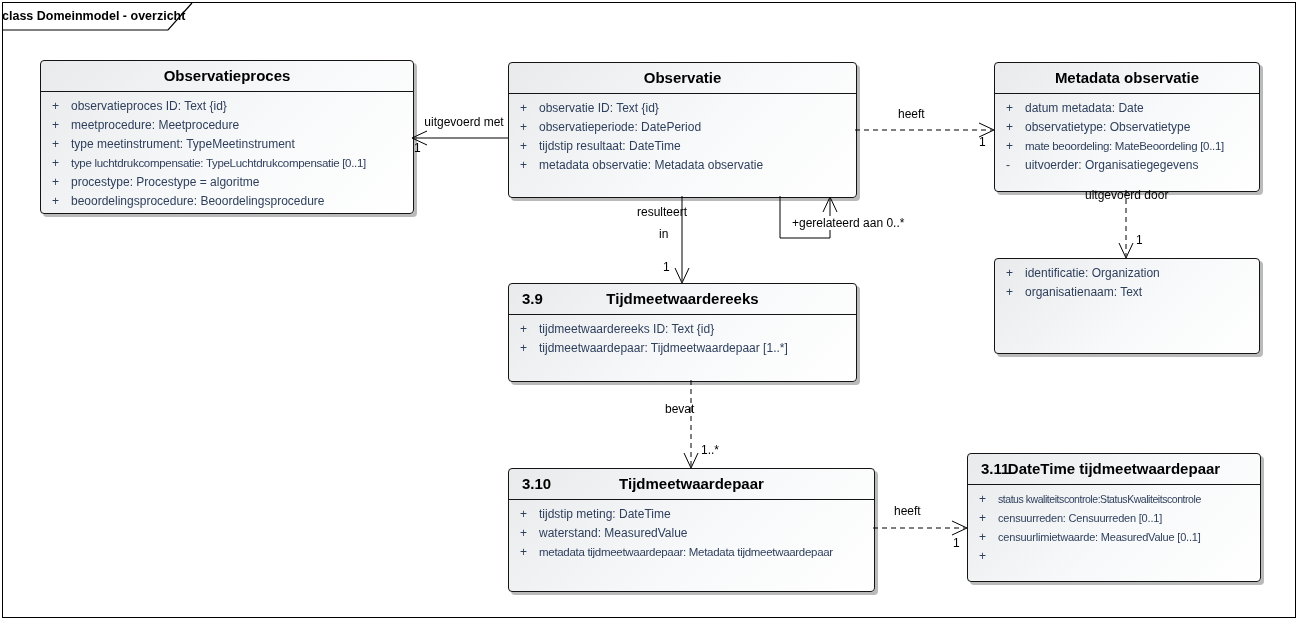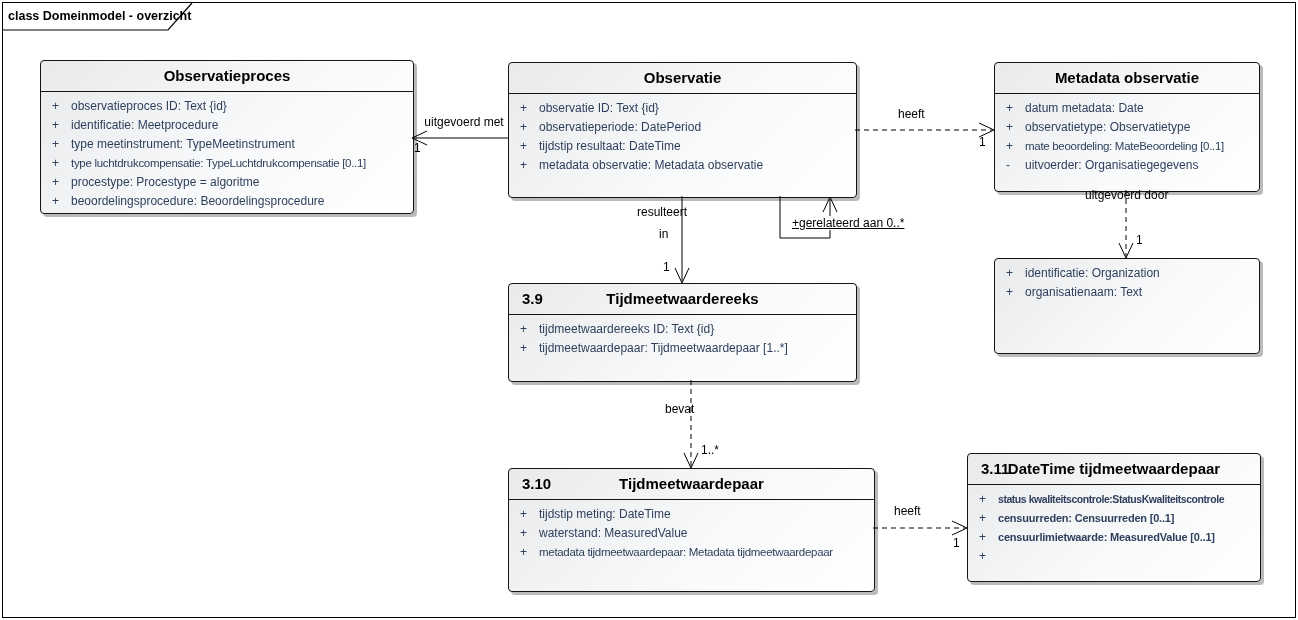--- a/index.html
+++ b/index.html
@@ -2,44 +2,44 @@
 <html><head>
 <meta charset="utf-8">
 <style>
   html,body{margin:0;padding:0;background:#fff;}
   .stage{
     position:relative;width:1298px;height:620px;background:#ffffff;
     font-family:"Liberation Sans",sans-serif;overflow:hidden;
   }
   .frame-border{position:absolute;inset:2px;border:1px solid #000;}
   .frame-tab-text{
-    position:absolute;left:8px;top:9px;font-weight:bold;font-size:12.5px;color:#000;
+    position:absolute;left:2px;top:9px;font-weight:bold;font-size:12.5px;color:#000;
     white-space:nowrap;
   }
   .uml-class{
     position:absolute;border:1px solid #141414;border-radius:4px;
     background:linear-gradient(135deg,#e8eaec 0%,#f8f9fa 55%,#ffffff 100%);
     box-shadow:3px 3px 0 rgba(130,130,130,0.55);
   }
   .uml-title{
     position:relative;height:30px;line-height:30px;border-bottom:1px solid #141414;
     font-weight:bold;font-size:15px;text-align:center;color:#000;white-space:nowrap;
   }
   .uml-num{position:absolute;left:13px;top:0;font-weight:bold;}
   .uml-attrs{padding-top:5px;}
   .attr{position:relative;height:19px;line-height:19px;font-size:12px;color:#2e3f5c;white-space:nowrap;}
   .attr .vis{position:absolute;left:11px;}
   .attr .atext{position:absolute;left:30px;}
   .attr-tight .atext{font-size:11.5px;letter-spacing:-0.3px;}
-  .attrs-sm .attr .atext{font-size:11px;letter-spacing:-0.2px;font-weight:bold;}
+  .attrs-sm .attr .atext{font-size:11px;letter-spacing:-0.2px;}
   .attr-xtight .atext{font-size:10.5px !important;letter-spacing:-0.45px !important;}
   svg.overlay{position:absolute;left:0;top:0;pointer-events:none;}
   .rel-label{position:absolute;font-size:12px;color:#000;white-space:nowrap;}
   .rel-label.c{text-align:center;}
-  .rel-label.bg{background:#fff;padding:0 1px;text-decoration:underline;}
+  .rel-label.bg{background:#fff;padding:0 1px;}
   .mult{position:absolute;font-size:12px;color:#000;white-space:nowrap;}
 </style>
 </head>
 <body>
 
 <div class="stage">
 
   <div class="frame-border"></div>
   <div class="frame-tab-text">class Domeinmodel - overzicht</div>
 
@@ -48,21 +48,21 @@
       <span class="uml-num"></span>
       <span class="uml-name">Observatieproces</span>
     </div>
     <div class="uml-attrs">
       <div class="attr">
           <span class="vis">+</span>
           <span class="atext">observatieproces ID: Text {id}</span>
         </div>
       <div class="attr">
           <span class="vis">+</span>
-          <span class="atext">identificatie: Meetprocedure</span>
+          <span class="atext">meetprocedure: Meetprocedure</span>
         </div>
       <div class="attr">
           <span class="vis">+</span>
           <span class="atext">type meetinstrument: TypeMeetinstrument</span>
         </div>
       <div class="attr attr-tight">
           <span class="vis">+</span>
           <span class="atext">type luchtdrukcompensatie: TypeLuchtdrukcompensatie [0..1]</span>
         </div>
       <div class="attr">

